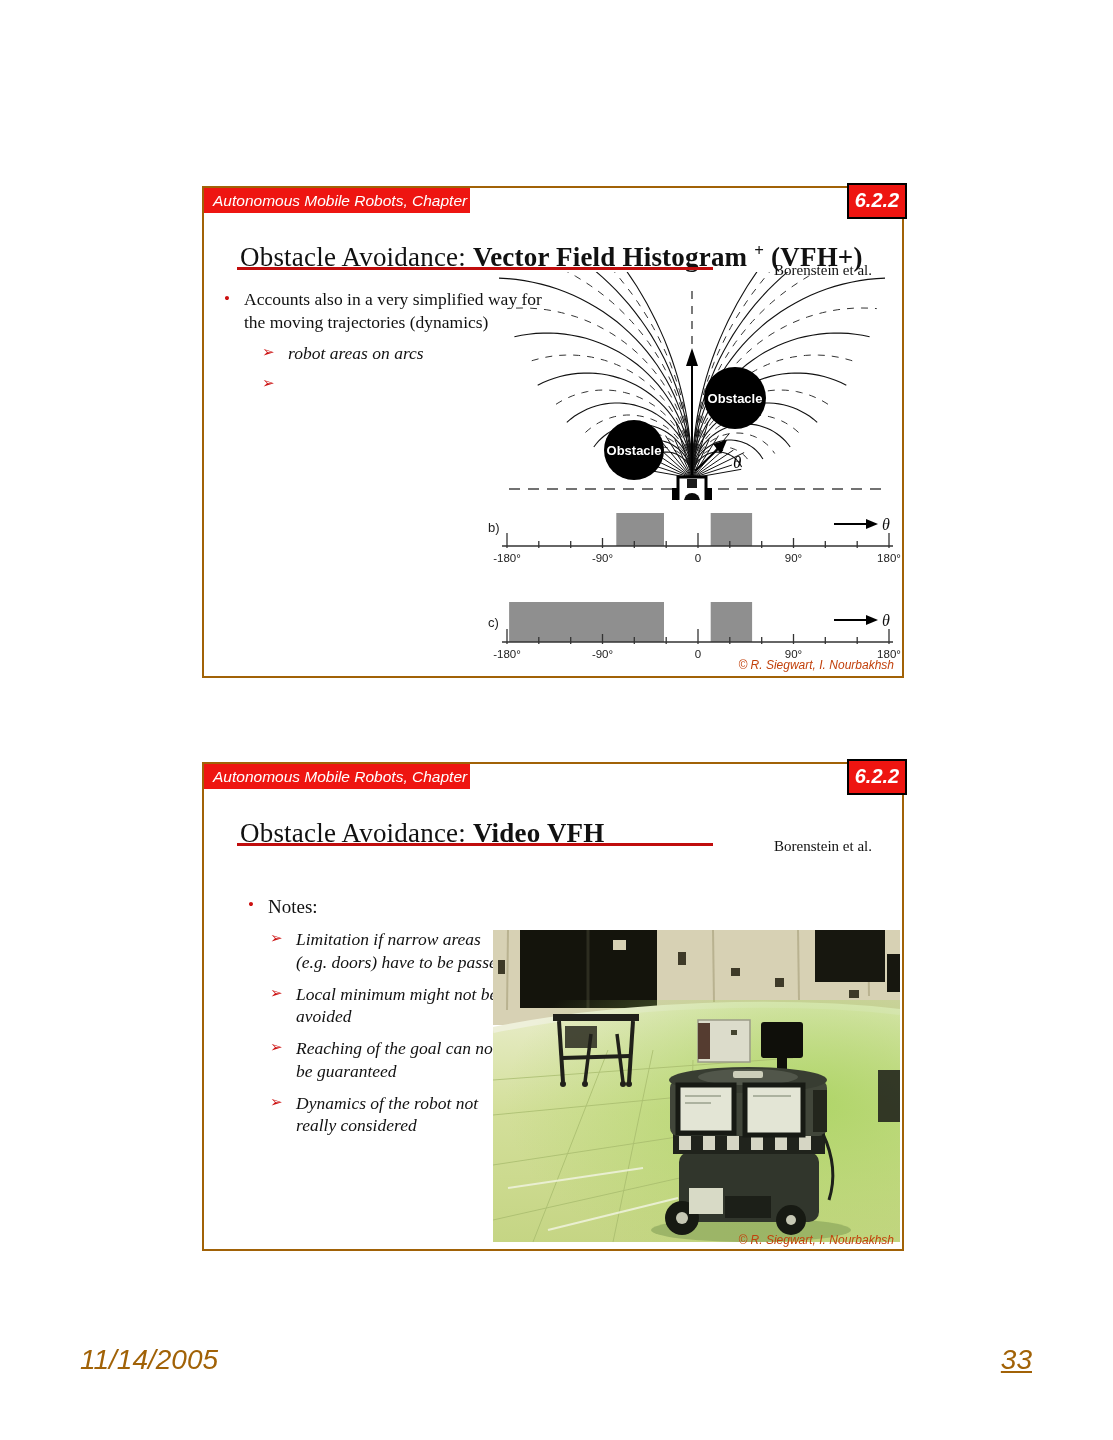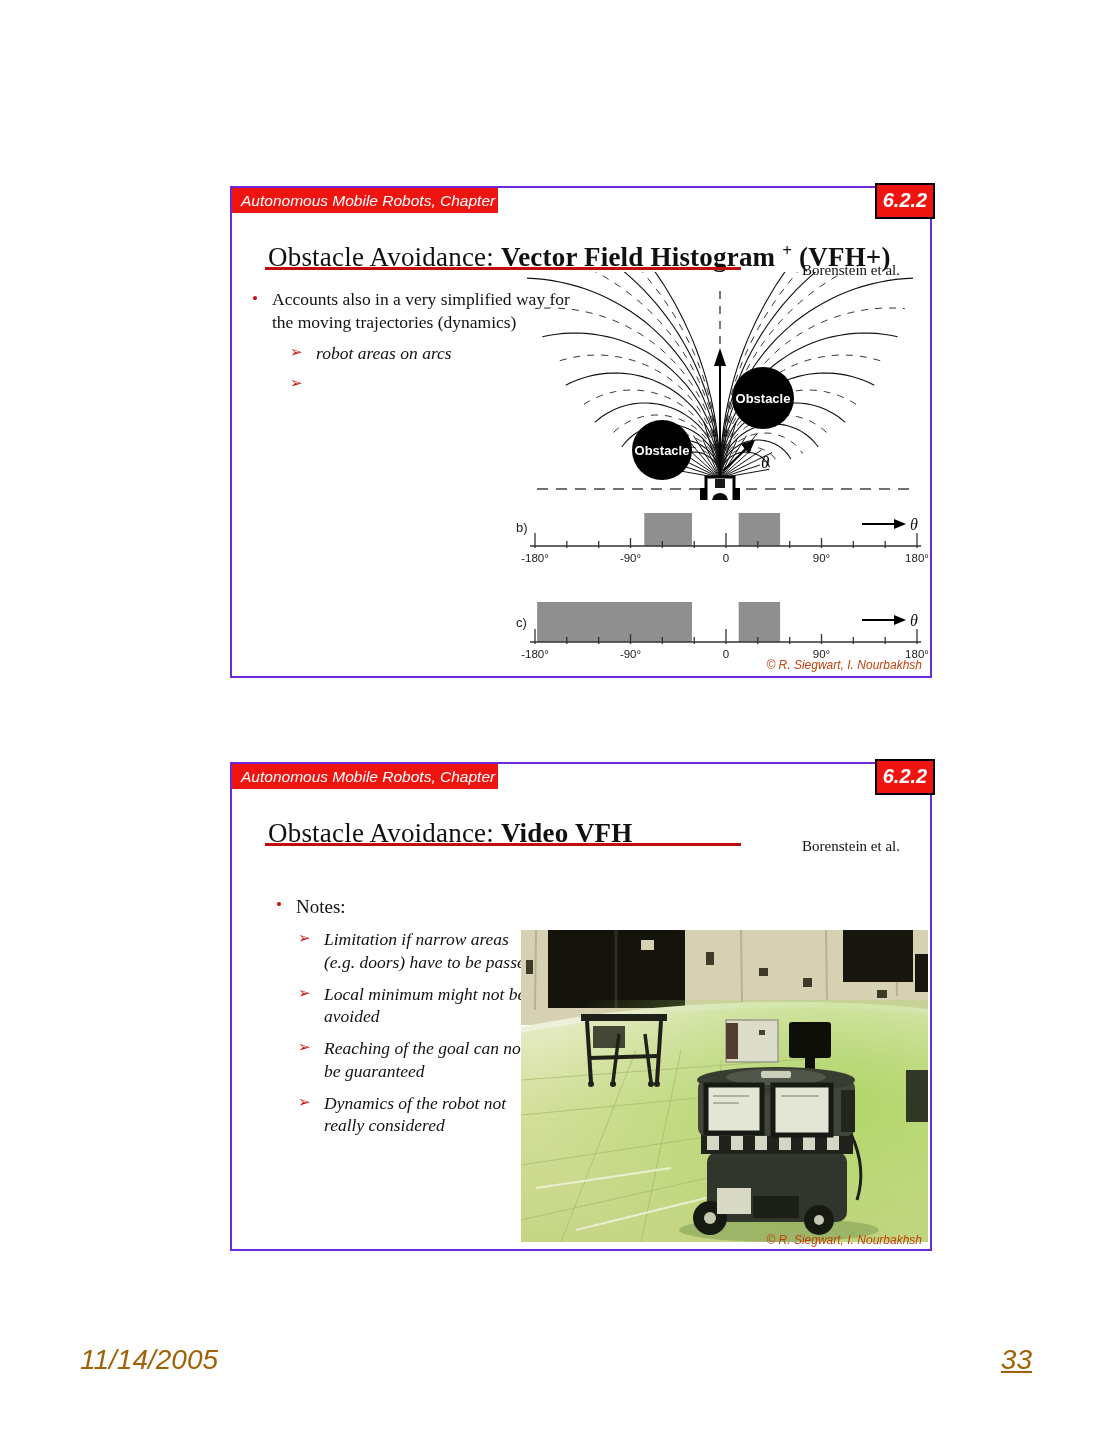--- a/index.html
+++ b/index.html
@@ -2,21 +2,21 @@
 <html><head>
 <meta charset="utf-8">
 <style>
   html,body{margin:0;padding:0;}
   body{
     width:1113px;height:1440px;position:relative;background:#ffffff;
     font-family:"Liberation Serif", serif;color:#111;overflow:hidden;
   }
   .slide{
     position:absolute;left:202px;width:702px;background:#fff;
-    border:2px solid #6d28d9;box-sizing:border-box;margin-left:28px;
+    border:2px solid #a16207;box-sizing:border-box;
   }
   #slide1{top:186px;height:492px;}
   #slide2{top:762px;height:489px;}
   .header-bar{
     position:absolute;left:0;top:0;height:25px;width:266px;
     color:#fff;font:italic 15.5px "Liberation Sans", sans-serif;
     line-height:25px;padding-left:9px;box-sizing:border-box;white-space:nowrap;
   }
   .badge{
     position:absolute;right:-5px;top:-5px;width:56px;height:32px;

